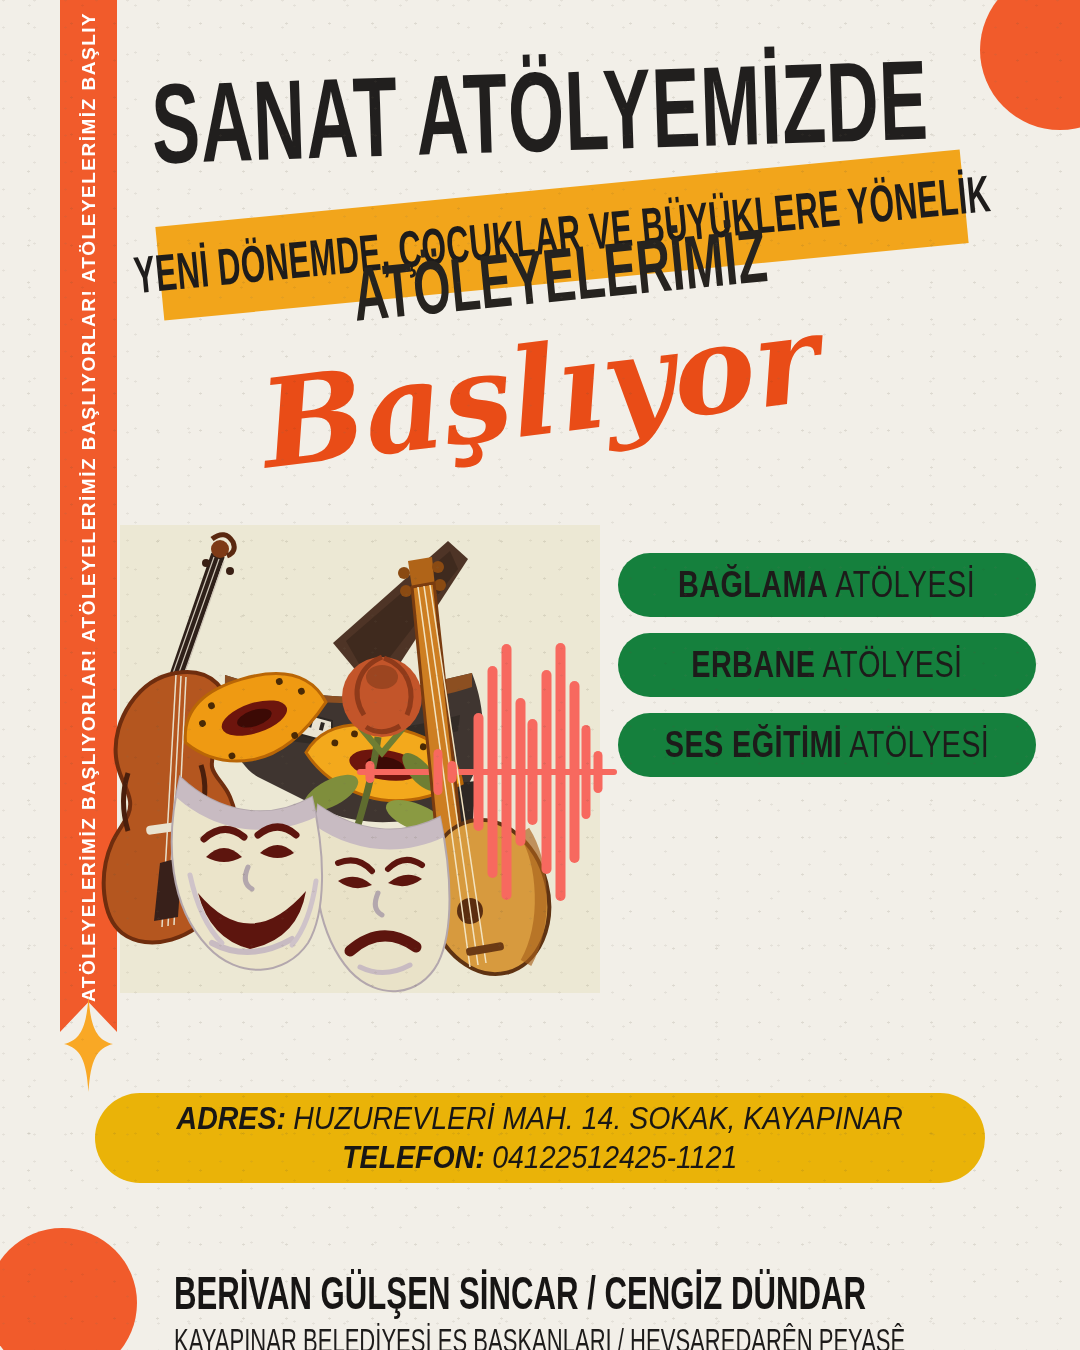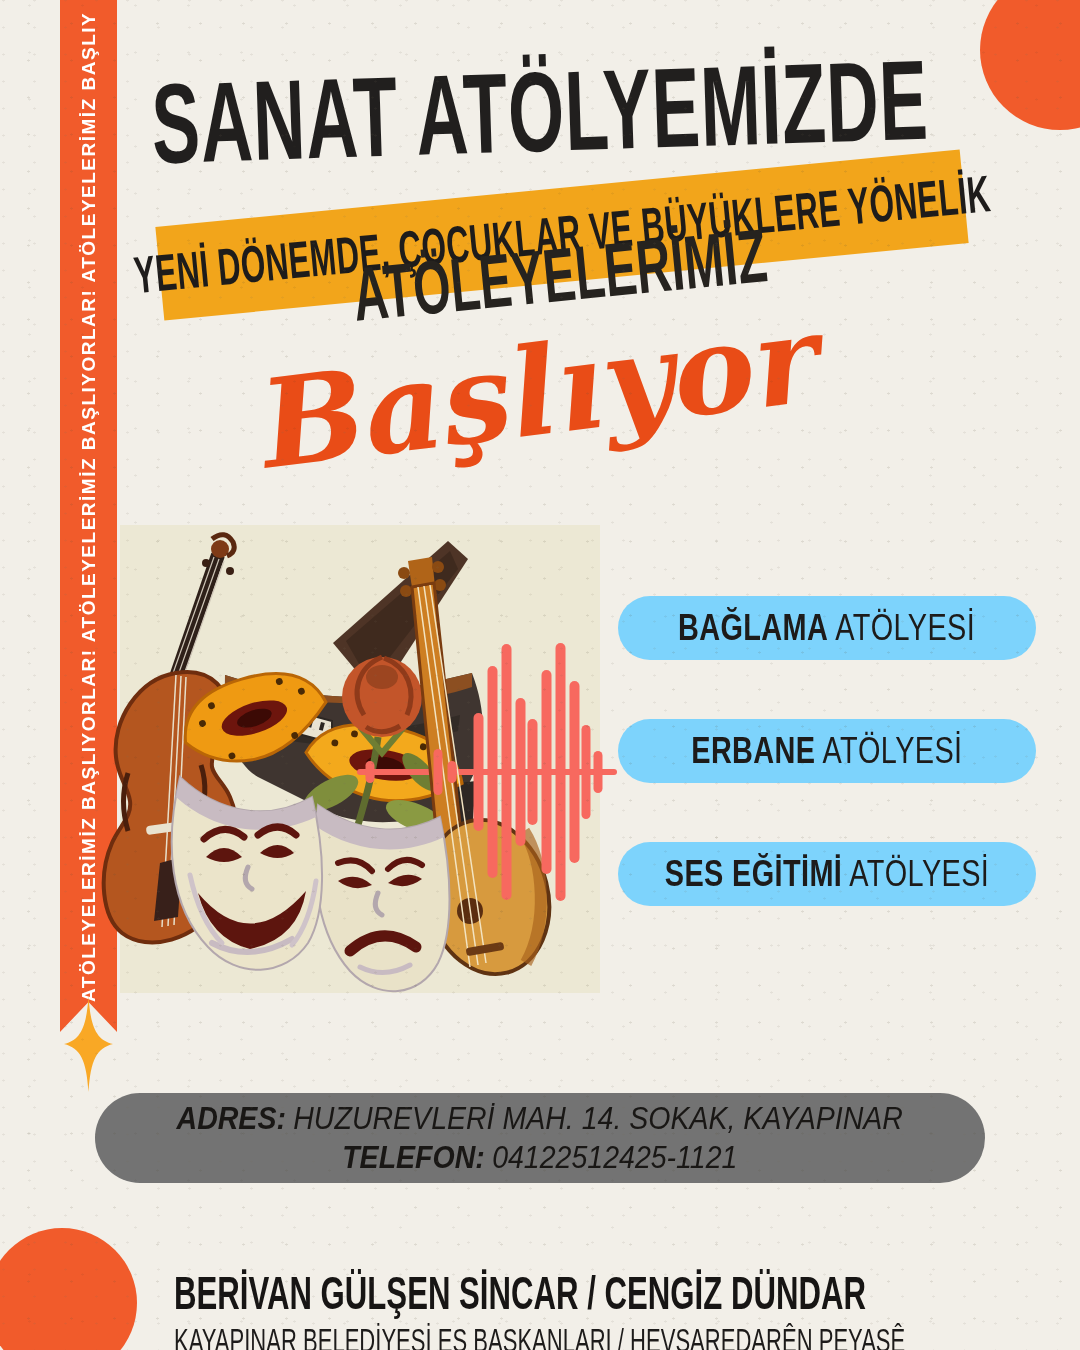--- a/index.html
+++ b/index.html
@@ -42,27 +42,27 @@
   .script-word{position:absolute;left:0;top:318px;width:1080px;text-align:center;z-index:3;
     transform:rotate(-7deg);color:#e94c17;
     font-family:"DejaVu Serif",serif;font-style:italic;font-weight:700;font-size:122px;line-height:1.2;}
 
   
   .art-block{position:absolute;left:120px;top:525px;width:480px;height:468px;background:#ece8d4;z-index:2;}
   .art-block svg{overflow:visible;display:block;}
 
   
   .pills{position:absolute;left:618px;top:553px;width:418px;display:flex;flex-direction:column;gap:16px;z-index:2;}
-  .pill{height:64px;border-radius:32px;background:#7dd3fc;display:flex;align-items:center;justify-content:center;white-space:nowrap;margin-top:43px;}
+  .pill{height:64px;border-radius:32px;background:#15803d;display:flex;align-items:center;justify-content:center;white-space:nowrap;}
   .pill-label{display:inline-block;transform:scaleX(.78);transform-origin:center;font-size:37px;color:#1d1b1a;}
   .pill-label b{font-weight:900;letter-spacing:.5px;}
   .pill-label span{font-weight:400;margin-left:9px;letter-spacing:.5px;}
 
   
-  .address-bar{position:absolute;left:95px;top:1093px;width:890px;height:90px;border-radius:45px;background:#737373;z-index:2;
+  .address-bar{position:absolute;left:95px;top:1093px;width:890px;height:90px;border-radius:45px;background:#eab308;z-index:2;
     display:flex;flex-direction:column;align-items:center;justify-content:center;gap:3px;}
   .address-line{font-style:italic;font-size:31px;white-space:nowrap;transform:scaleX(.92);transform-origin:center;color:#191715;}
   .address-line b{font-weight:900;margin-right:8px;}
 
   
   .footer{position:absolute;left:152px;top:1258px;width:820px;display:flex;align-items:flex-end;gap:22px;z-index:2;}
   .footer-text{display:flex;flex-direction:column;}
   .footer-names{font-weight:900;font-size:41px;white-space:nowrap;color:#171514;}
   .footer-titles{font-weight:400;font-size:29px;white-space:nowrap;margin-top:8px;color:#1d1b1a;}
 </style>

